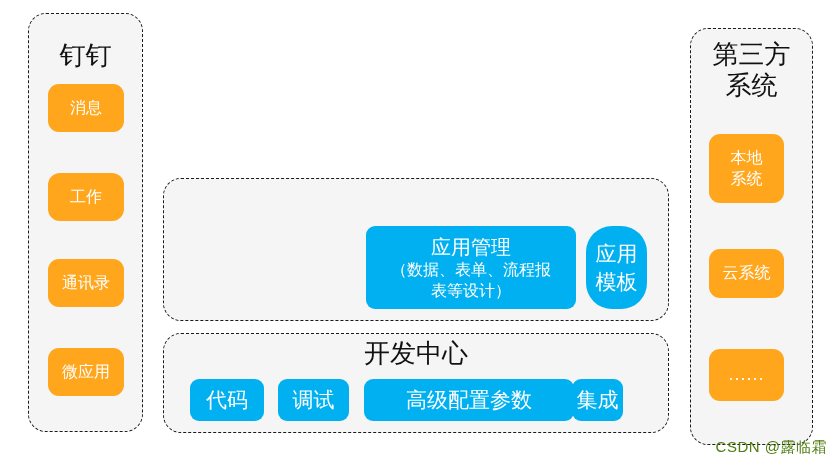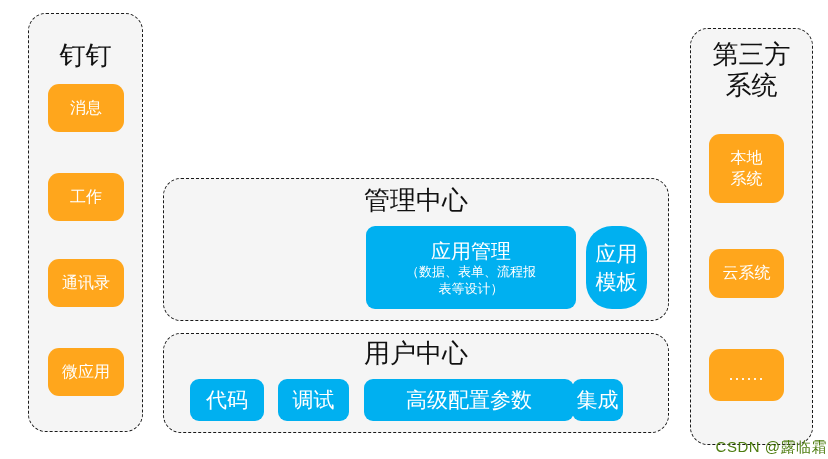--- a/index.html
+++ b/index.html
@@ -16,31 +16,31 @@
     white-space:pre-line;
   }
   .box {
     position:absolute; display:flex; flex-direction:column;
     align-items:center; justify-content:center;
     color:#ffffff; text-align:center; white-space:pre-line;
     box-sizing:border-box; line-height:1.3;
   }
   .blue   { background:#00B0F0; border-radius:9px;  font-size:21px; }
   .orange { background:#FFA61C; border-radius:11px; font-size:16px; }
-  .sub-line { font-size:13px; line-height:1.3; white-space:pre-line; }
+  .sub-line { font-size:16px; line-height:1.3; white-space:pre-line; }
   .watermark {
     position:absolute; right:1px; bottom:2px;
     font-size:15px; color:#4d7c0f; letter-spacing:0.5px;
   }
 
   
   .p-ding { left:28px; top:13px; width:115px; height:419px; }
   .p-ding .ptitle { margin-top:26px; }
   .p-ding .box { left:19px; width:76px; height:48px; }
-  .b-msg { top:70px; }  .b-work { top:159px; }
+  .b-msg { top:70px; }  .b-work { top:159px;border-radius:12px; }
   .b-contacts { top:245px; }  .b-micro { top:334px; }
 
   
   .p-user { left:163px; top:13px; width:506px; height:156px; }
   .p-user .ptitle { margin-top:8px; }
   .p-user .row1 { top:50px; height:43px; }
   .b-process { left:27px;  width:143px; }
   .b-tasks   { left:184px; width:140px; }
   .b-feed    { left:344px; width:140px; }
   .b-appcenter { left:27px; top:103px; width:457px; height:39px; }
@@ -79,32 +79,31 @@
   <div class="panel p-ding">
     <div class="ptitle">钉钉</div>
     <div class="box orange b-msg">消息</div>
     <div class="box orange b-work">工作</div>
     <div class="box orange b-contacts">通讯录</div>
     <div class="box orange b-micro">微应用</div>
   </div>
 
 
   <div class="panel p-mgmt">
-    <div class="ptitle">管理中心</div>
     <div class="box blue b-appmgmt">
       <span>应用管理</span>
       <span class="sub-line">（数据、表单、流程报
 表等设计）</span>
     </div>
     <div class="box blue b-apptpl">应用
 模板</div>
   </div>
 
   <div class="panel p-dev">
-    <div class="ptitle">用户中心</div>
+    <div class="ptitle">开发中心</div>
     <div class="box blue b-code">代码</div>
     <div class="box blue b-debug">调试</div>
     <div class="box blue b-config">高级配置参数</div>
     <div class="box blue b-integ">集成</div>
   </div>
 
   <div class="panel p-third">
     <div class="ptitle">第三方
 系统</div>
     <div class="box orange b-local">本地

